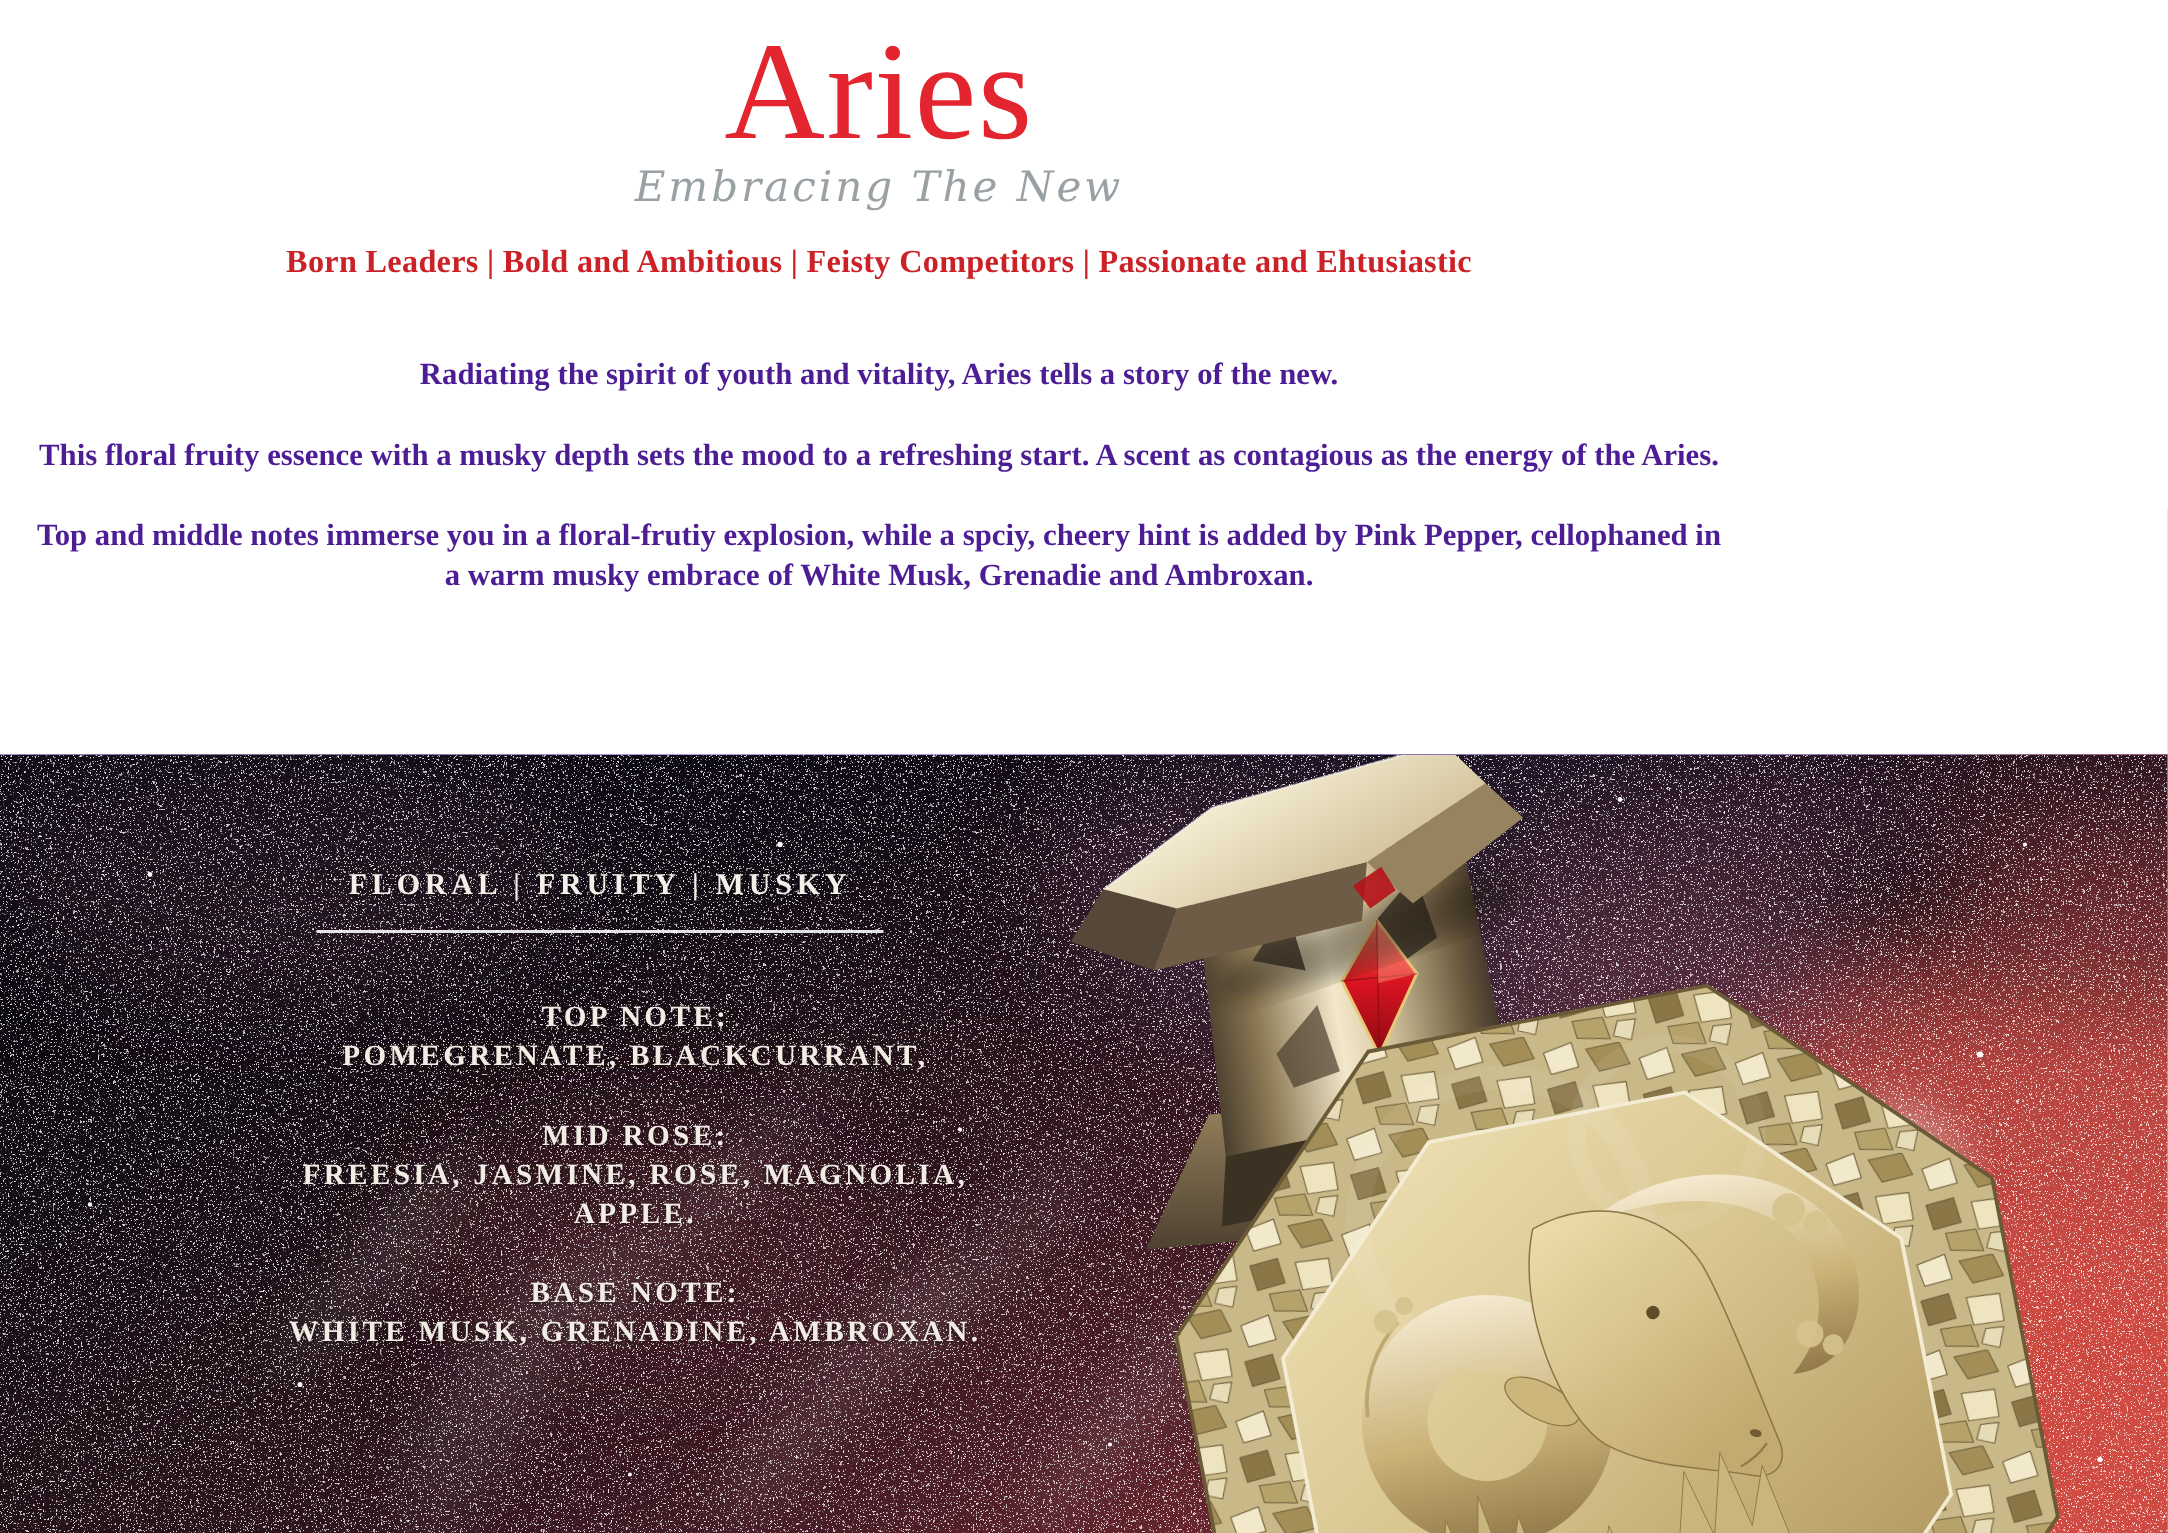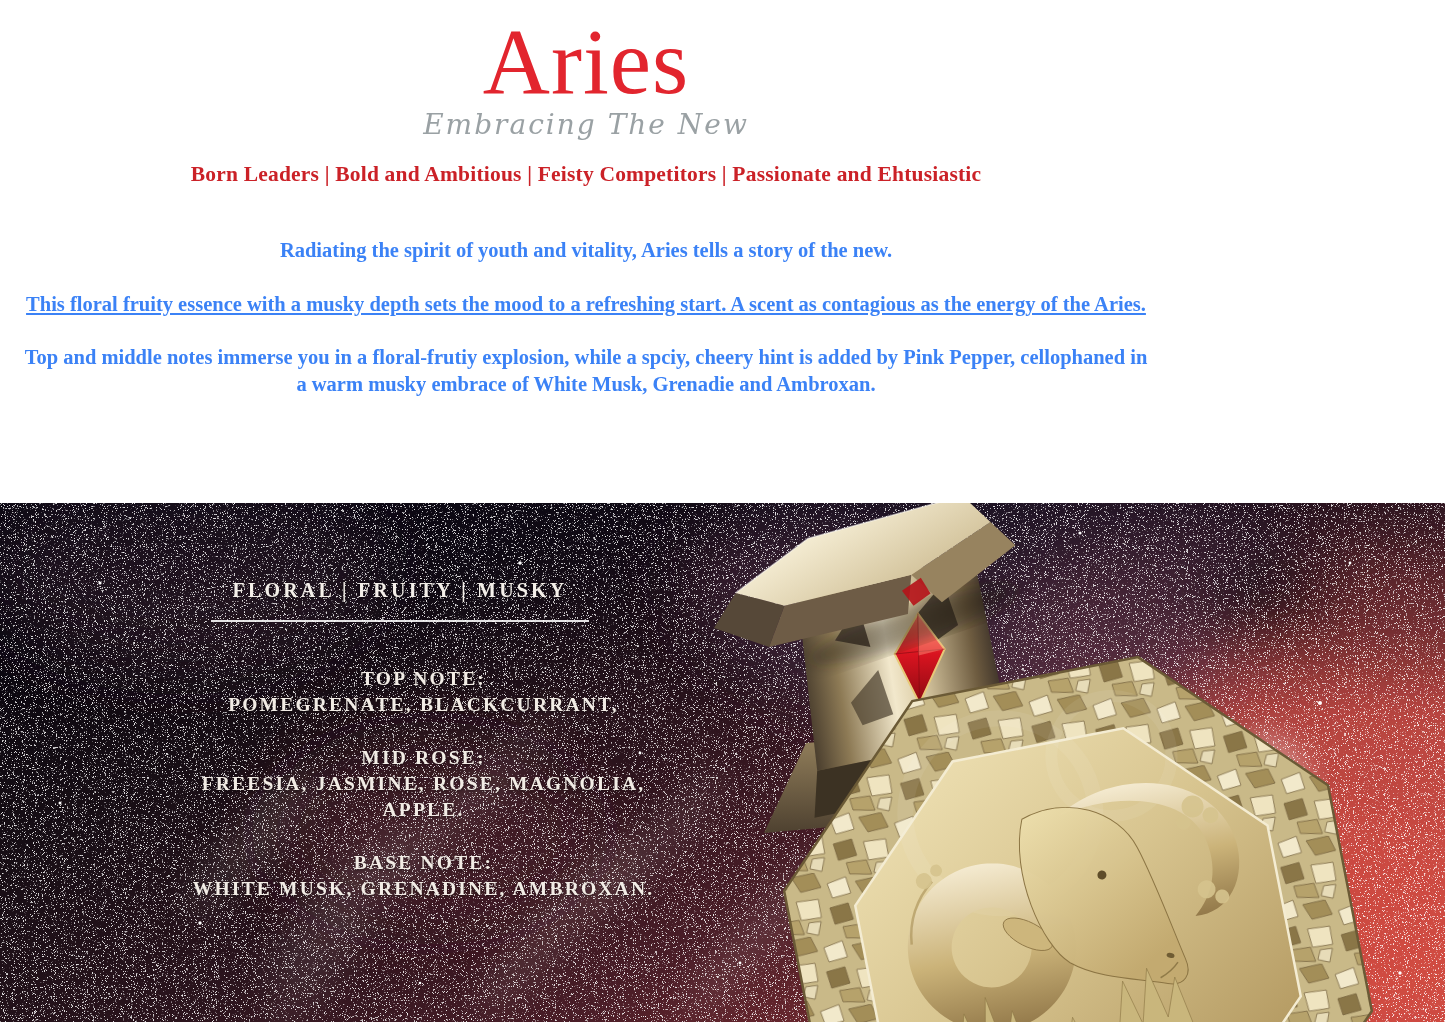--- a/index.html
+++ b/index.html
@@ -5,21 +5,21 @@
   html,body{margin:0;padding:0;background:#ffffff;}
   .page{position:relative;width:1445px;height:1022px;overflow:hidden;background:#ffffff;
         font-family:"Liberation Serif", serif;}
   
   .top-section{position:absolute;left:0;top:0;width:1172px;height:503px;background:#ffffff;text-align:center;}
   .brand-title{margin:0;padding-top:18px;font-size:93px;line-height:0.95;font-weight:400;
                color:#e2252e;letter-spacing:1px;}
   .brand-subtitle{margin:2px 0 0 0;font-size:28px;font-style:italic;color:#9aa1a4;
                   letter-spacing:2px;font-family:"DejaVu Serif", serif;}
   .tagline{margin:21px 0 0 0;font-size:21.5px;font-weight:700;color:#cb2127;letter-spacing:.2px;}
-  .intro{width:1170px;margin:10px auto;color:#3b82f6;}
+  .intro{width:1170px;margin:10px auto;color:#4c1d95;}
   .intro p{margin:27px auto 0 auto;font-size:20.5px;line-height:26.5px;font-weight:700;}
   .intro p.first{margin-top:50px;}
   
   .galaxy-section{position:absolute;left:0;top:503px;width:1445px;height:519px;overflow:hidden;background:#8b5cf6;}
   .galaxy-art{position:absolute;left:0;top:0;width:1445px;height:519px;display:block;}
   .scent-block{position:absolute;left:0;top:76px;width:800px;text-align:center;color:#f2ece5;z-index:3;}
   .scent-profile{font-size:20px;font-weight:700;letter-spacing:3.2px;color:#f4efe9;
                  text-shadow:0 1px 3px rgba(0,0,0,.55);}
   .scent-divider{width:378px;height:1.5px;margin:18px auto 0 auto;background:rgba(255,255,255,.88);}
   .notes{margin-top:44px;}
@@ -31,21 +31,21 @@
 <body>
 
 <div class="page">
 
   <section class="top-section">
     <h1 class="brand-title">Aries</h1>
     <div class="brand-subtitle">Embracing The New</div>
     <div class="tagline">Born Leaders | Bold and Ambitious | Feisty Competitors | Passionate and Ehtusiastic</div>
     <div class="intro">
       <p class="first">Radiating the spirit of youth and vitality, Aries tells a story of the new.</p>
-      <p style="max-width:1170px;text-decoration:underline;">This floral fruity essence with a musky depth sets the mood to a refreshing start. A scent as contagious as the energy of the Aries.</p>
+      <p style="max-width:1170px;">This floral fruity essence with a musky depth sets the mood to a refreshing start. A scent as contagious as the energy of the Aries.</p>
       <p style="max-width:1125px;">Top and middle notes immerse you in a floral-frutiy explosion, while a spciy, cheery hint is added by Pink Pepper, cellophaned in a warm musky embrace of White Musk, Grenadie and Ambroxan.</p>
     </div>
   </section>
 
   <section class="galaxy-section">
 
     <svg class="galaxy-art" viewBox="0 0 1445 519" preserveAspectRatio="none">
       <defs>
         <linearGradient id="bgGrad" x1="0" y1="0.25" x2="1" y2="0.85">
           <stop offset="0" stop-color="#0b0810"></stop>

